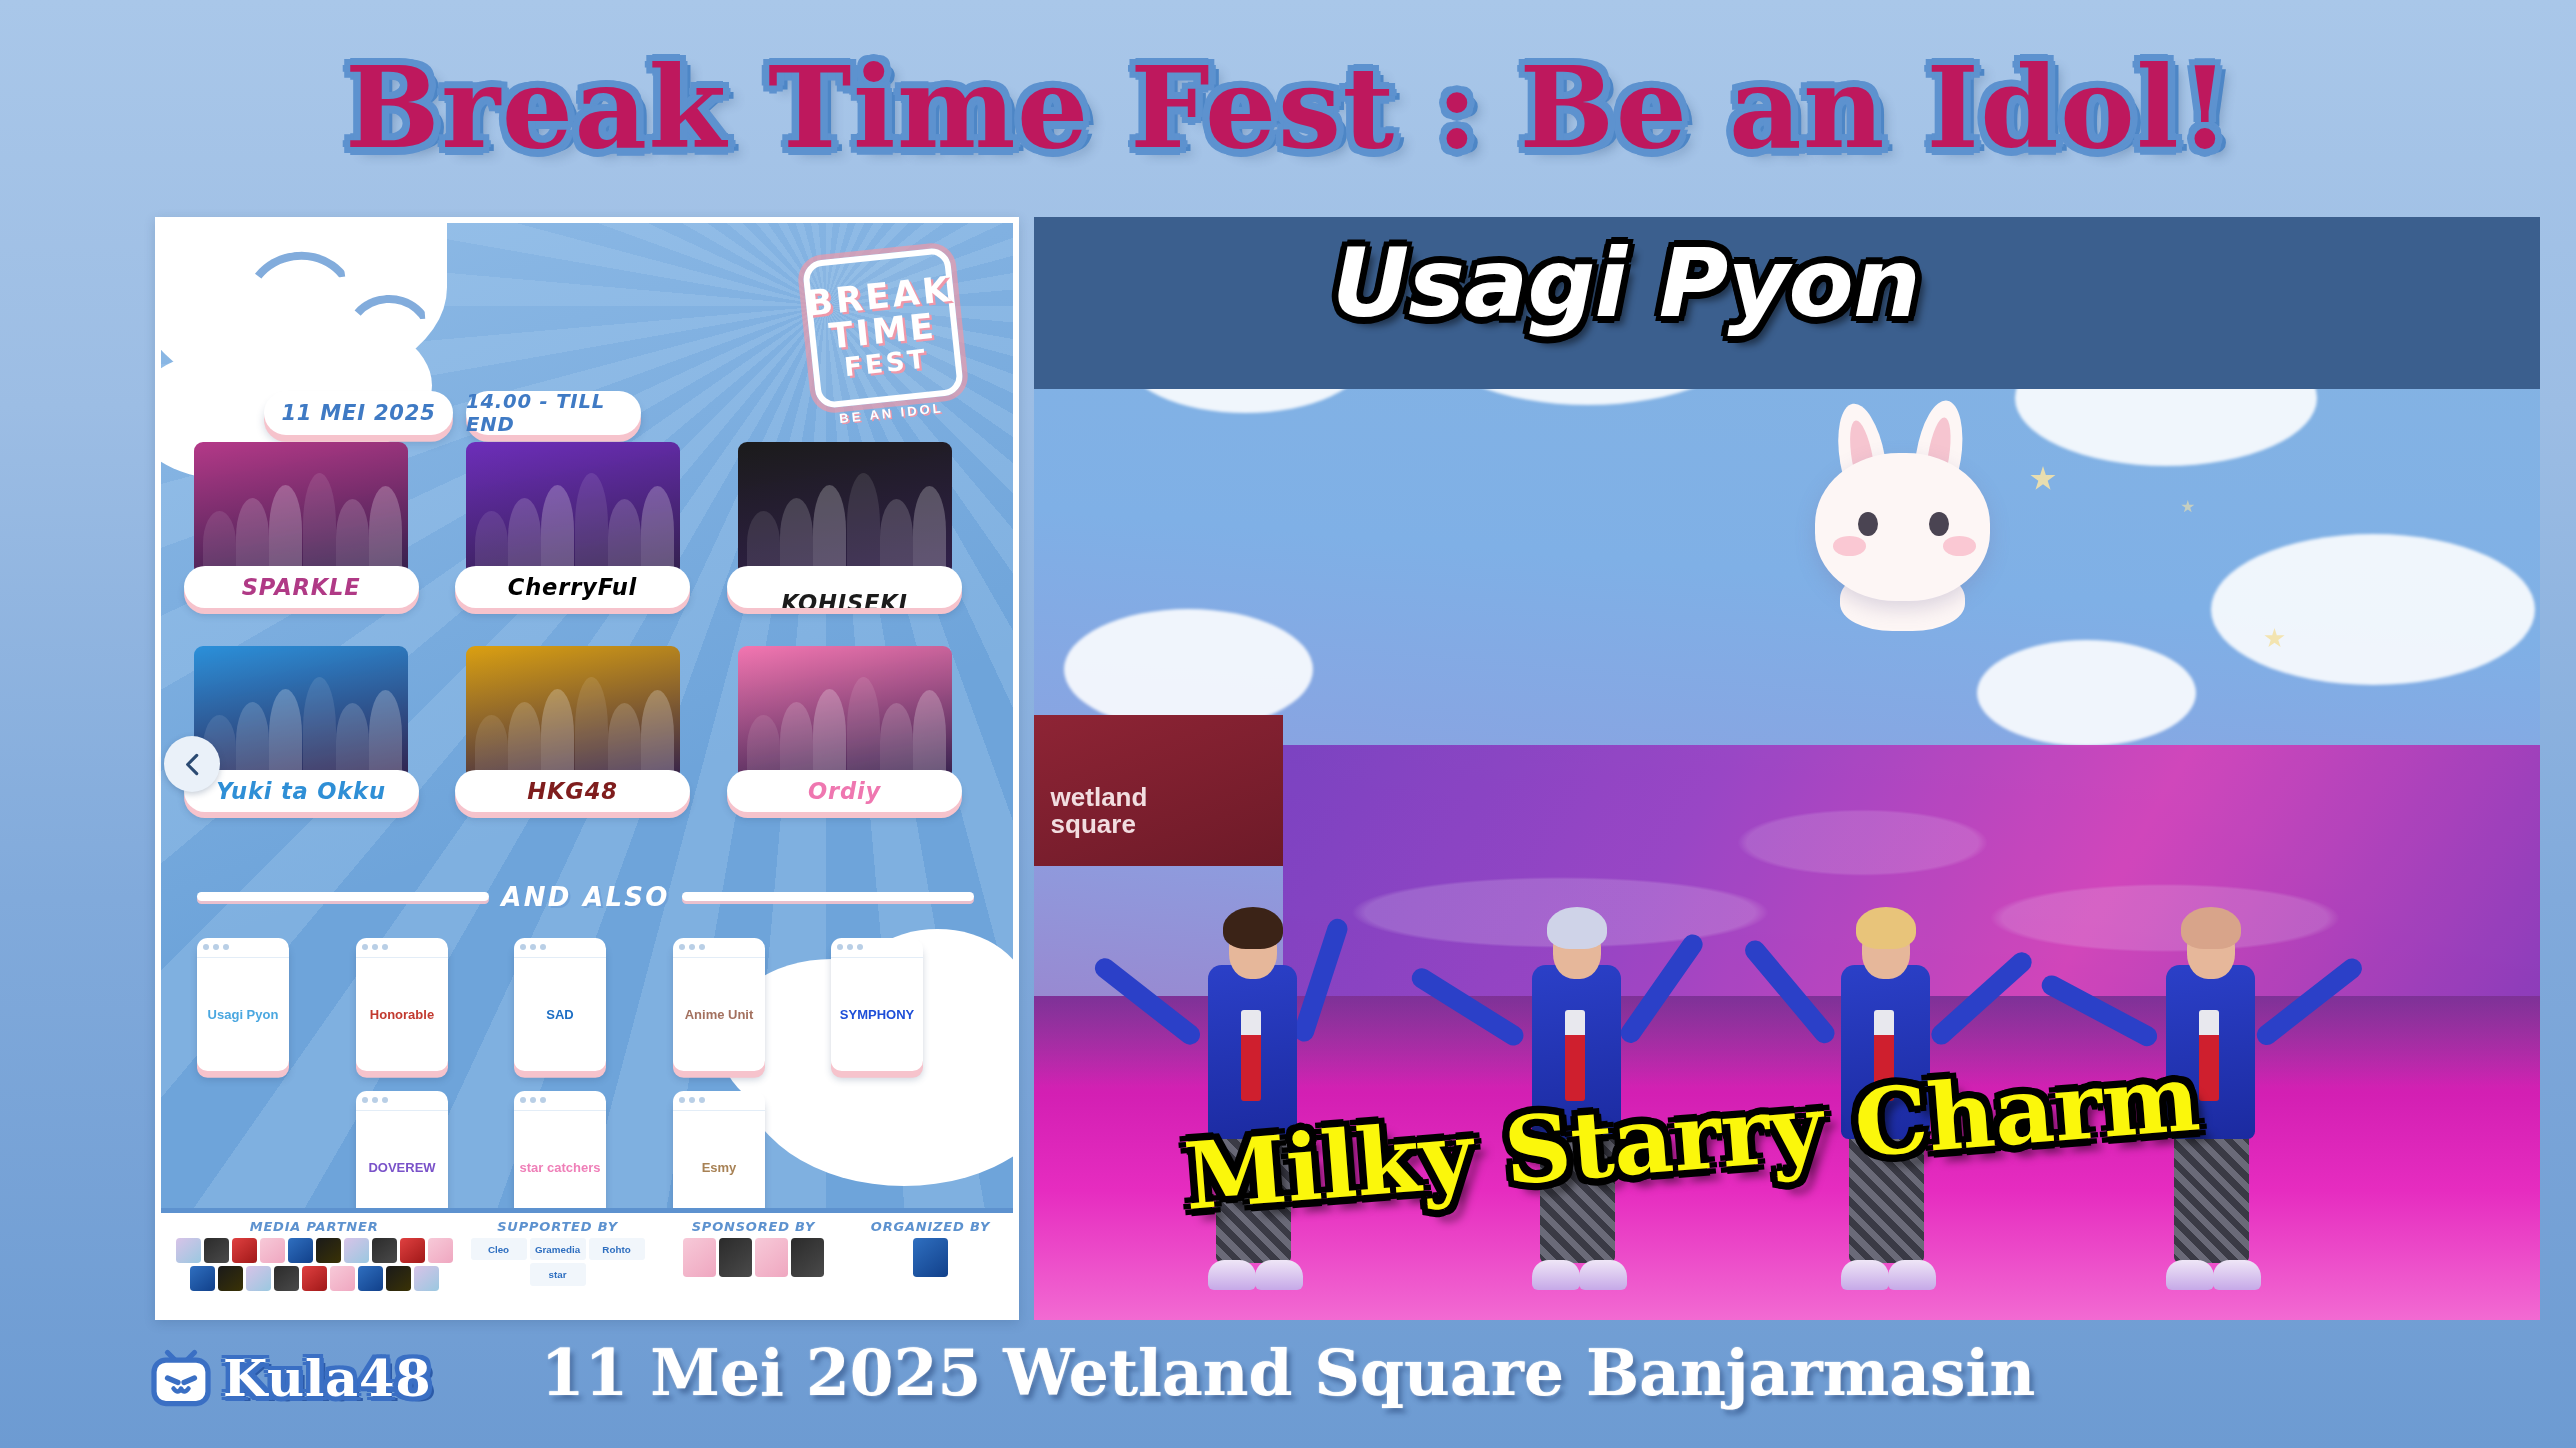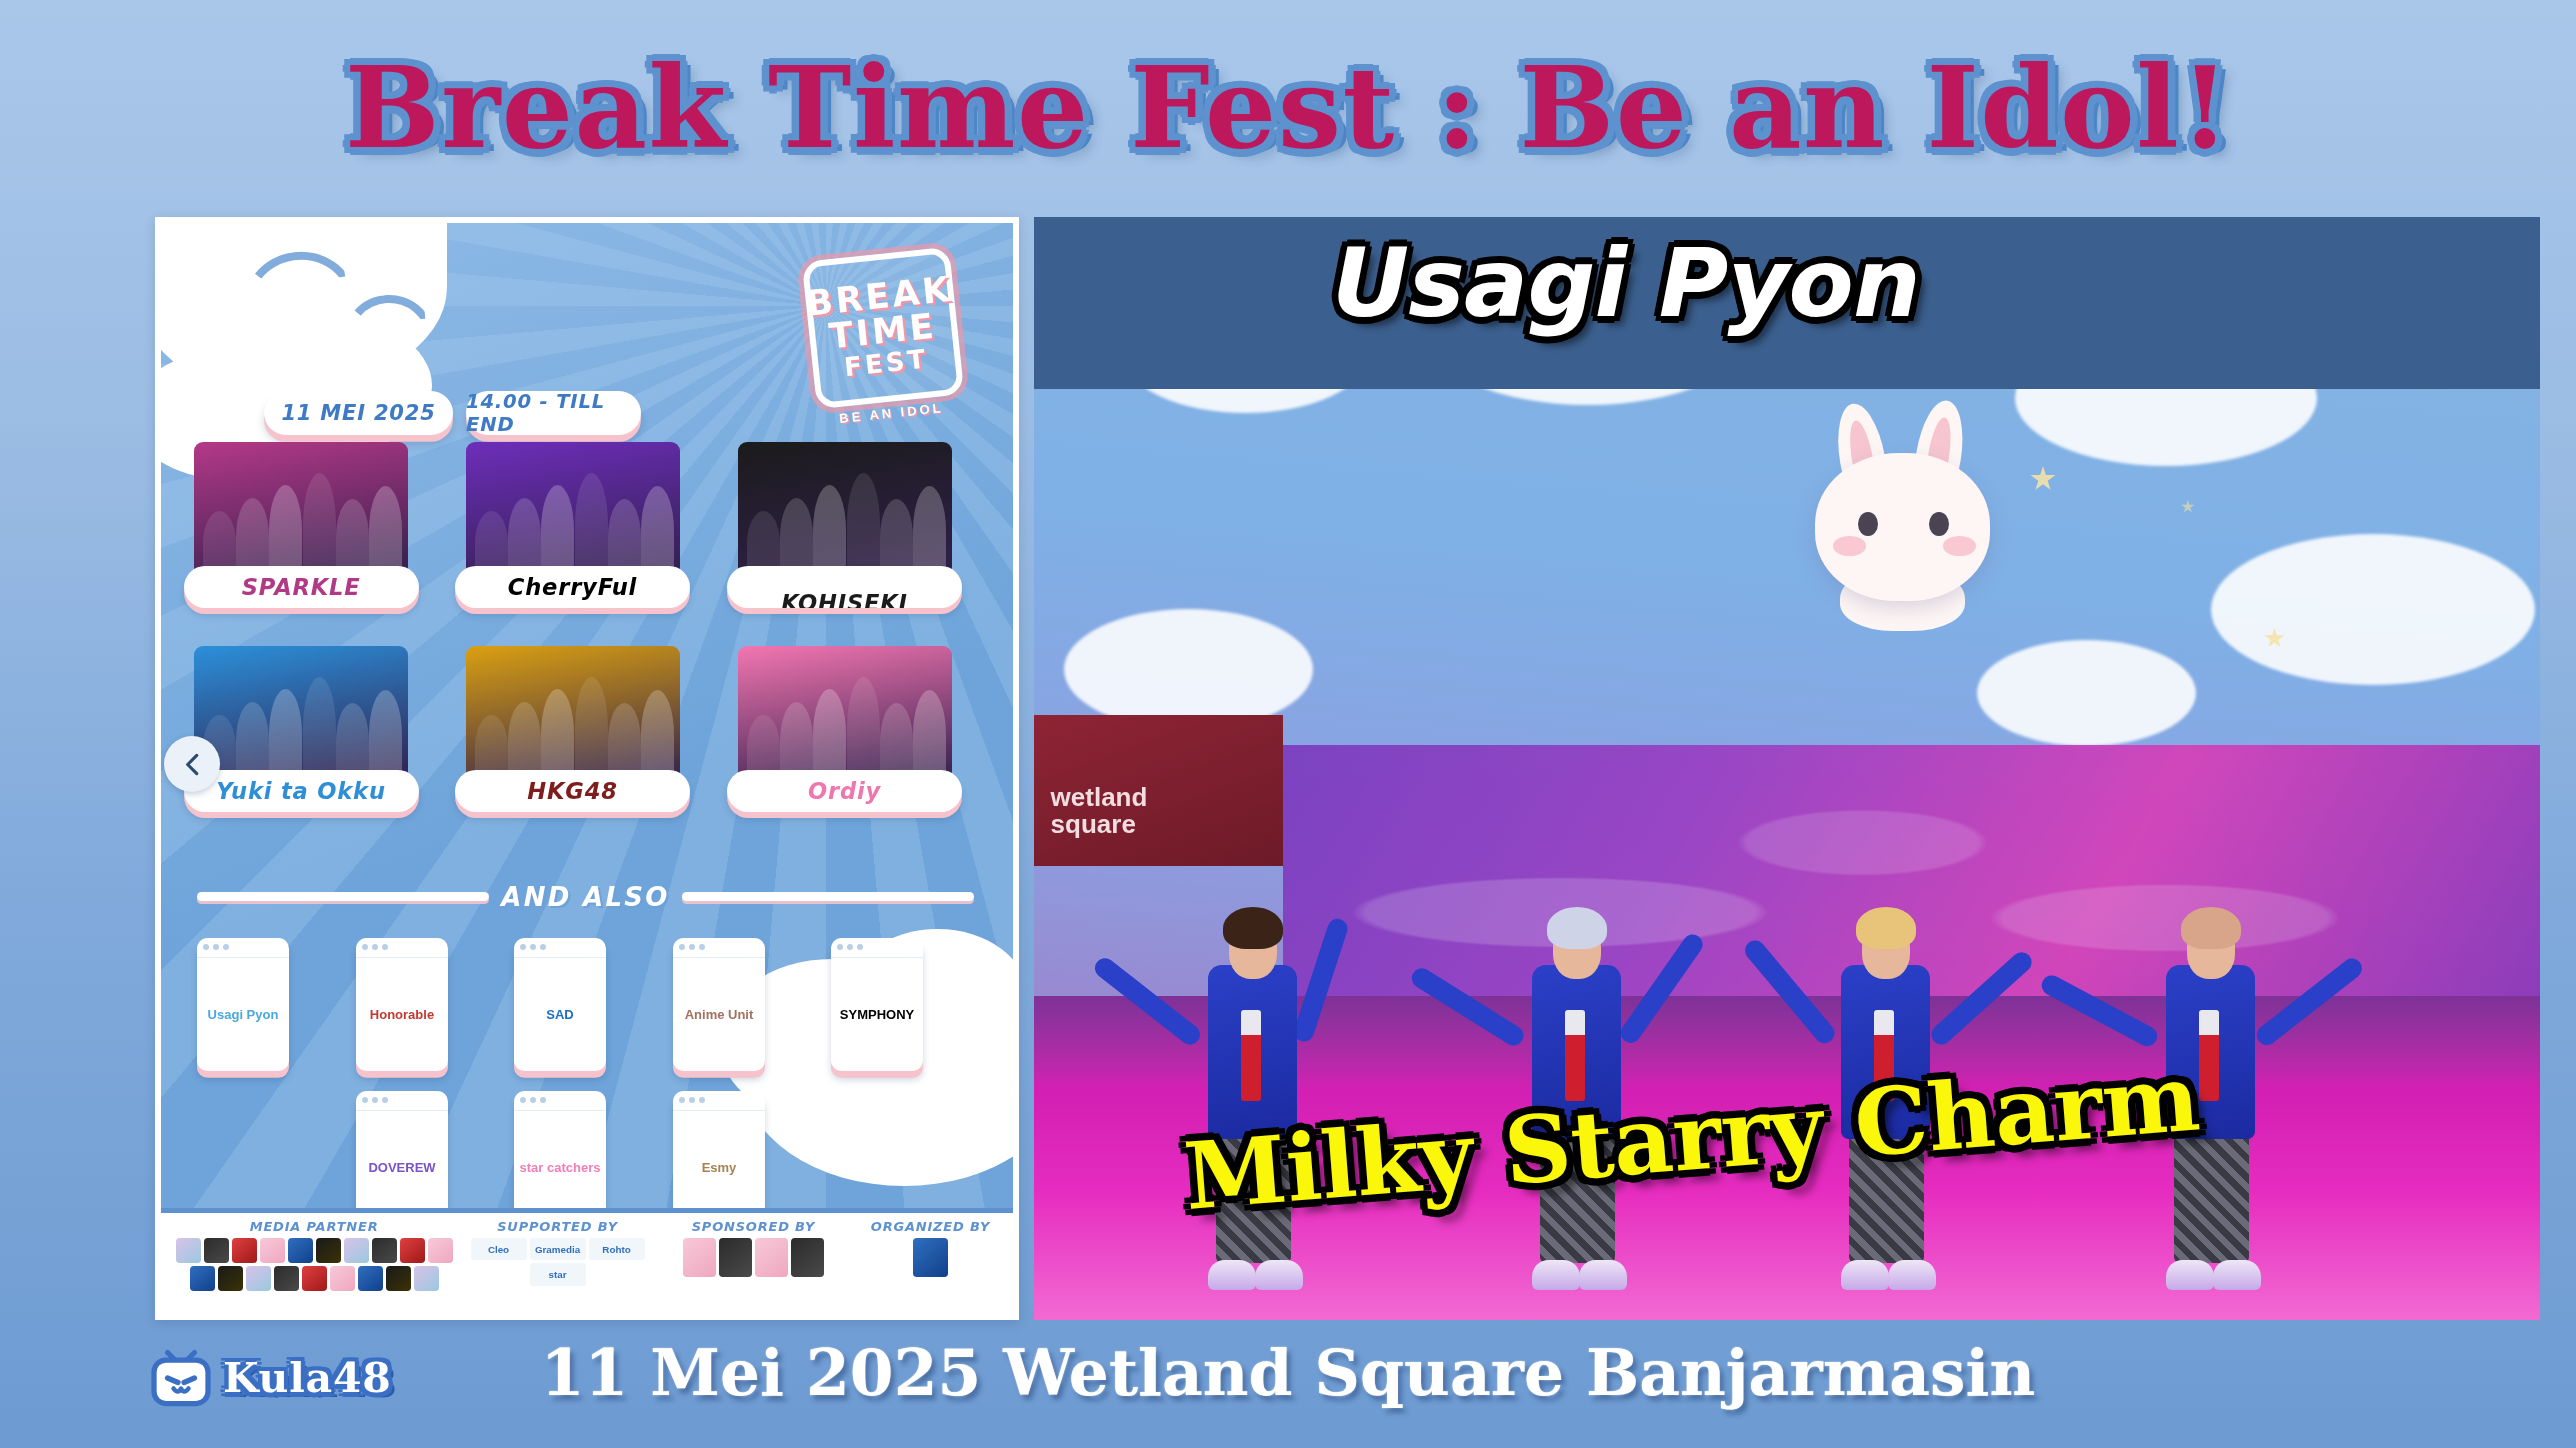--- a/index.html
+++ b/index.html
@@ -273,21 +273,21 @@
   }
 
   
   #footer{
     position:absolute; left:0; top:1329px; width:2576px; height:119px;
     display:flex; align-items:center;
   }
   #brand{ position:absolute; left:148px; top:1348px; display:flex; align-items:center; gap:9px; }
   #brand-icon{ width:66px; height:60px; position:relative; }
   #brand-name{
-    font-family:"DejaVu Serif", serif; font-weight:bold; font-size:41px; color:#ffffff;
+    font-family:"DejaVu Serif", serif; font-weight:bold; font-size:51px; color:#ffffff;
     letter-spacing:0.8px;
     text-shadow:
       4.5px 0 0 #3a6fc4,-4.5px 0 0 #3a6fc4,0 4.5px 0 #3a6fc4,0 -4.5px 0 #3a6fc4,
       3.8px 3.8px 0 #3a6fc4,-3.8px 3.8px 0 #3a6fc4,3.8px -3.8px 0 #3a6fc4,-3.8px -3.8px 0 #3a6fc4,
       6px 5.3px 0 #2b5aa8;
   }
   #footer-sub{
     position:absolute; left:0; top:1336px; width:2576px; text-align:center;
     font-family:"DejaVu Serif", serif; font-weight:bold; font-size:63px; color:#ffffff;
     letter-spacing:0px;
@@ -445,21 +445,21 @@
             <i></i>
           </div>
           <div class="body" style="color: rgb(163, 112, 94);">Anime Unit</div>
         </div>
         <div class="scard" style="left: 670px; top: 715px;">
           <div class="bar">
             <i></i>
             <i></i>
             <i></i>
           </div>
-          <div class="body" style="color: #000000; text-align: right;">SYMPHONY</div>
+          <div class="body" style="color: #1d4ed8; text-align: right;">SYMPHONY</div>
         </div>
         <div class="scard" style="left: 195px; top: 868px;">
           <div class="bar">
             <i></i>
             <i></i>
             <i></i>
           </div>
           <div class="body" style="color: rgb(122, 82, 201);">DOVEREW</div>
         </div>
         <div class="scard" style="left: 353px; top: 868px;">

